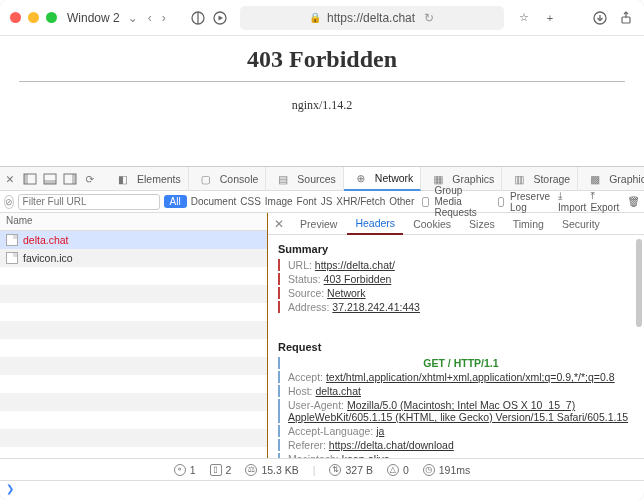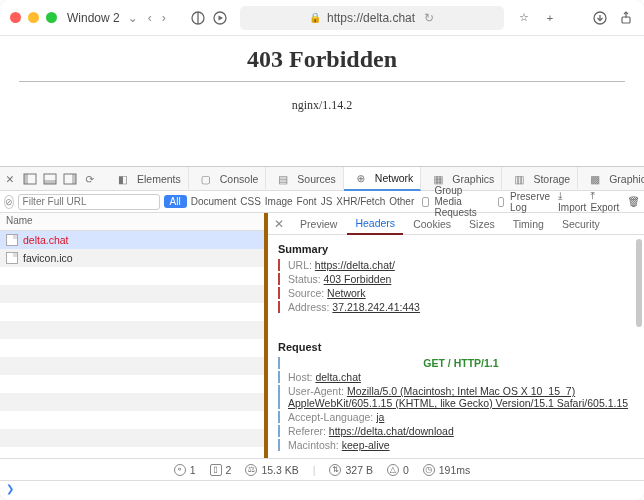--- a/index.html
+++ b/index.html
@@ -33,21 +33,21 @@
 .dt-tab.active { background: #fff; border-bottom: 2px solid #4a90e2; color: #222; }
 
 .dt-filter { display: flex; align-items: center; height: 22px; border-bottom: 1px solid #ddd; font-size: 10px; color: #555; background:#fff; padding: 0 4px; gap: 4px; }
 .dt-filter .filt-ic { width:14px;height:14px;border:1px solid #ccc;border-radius:50%;display:flex;align-items:center;justify-content:center;color:#888;font-size:9px;}
 .dt-filter input { flex: 0 0 110px; height: 16px; border: 1px solid #ccc; border-radius: 3px; padding: 0 4px; font-size: 10px; }
 .pill { padding: 1px 6px; border-radius: 3px; }
 .pill.all { background: #3b82f6; color: #fff; }
 .chk { width:10px;height:10px;border:1px solid #aaa;border-radius:2px;display:inline-block;vertical-align:middle;margin-right:2px;}
 
 .dt-body { flex: 1; display: flex; overflow: hidden; }
-.reqlist { width: 268px; border-right: 4px solid #a16207; display: flex; flex-direction: column; background: #ec4899; }
+.reqlist { width: 268px; border-right: 1px solid #a16207; display: flex; flex-direction: column; background: #ec4899; }
 .reqlist .hdr { height: 18px; border-bottom: 1px solid #ddd; padding: 2px 6px; font-size: 10px; color: #666; background:#fbfbfb;}
 .reqlist .rows { flex:1; background: repeating-linear-gradient(#fff 0 18px,#f2f2f2 18px 36px); }
 .reqrow { height: 18px; display: flex; align-items: center; padding: 0 6px; gap: 5px; font-size: 10.5px; }
 .reqrow .doc-ic { width:12px;height:12px;border:1px solid #aaa;background:#fff;position:relative;}
 .reqrow .doc-ic::after{content:"";position:absolute;right:0;top:0;width:4px;height:4px;background:#ddd;}
 .reqrow.sel { background: #d6e4ff; }
 .reqrow.err { color: #d12; }
 
 .detail { flex: 1; display: flex; flex-direction: column; overflow: hidden; }
 .det-tabs { height: 22px; border-bottom: 1px solid #ddd; display: flex; align-items: center; padding: 0 6px; gap: 2px; font-size: 10.5px; color: #666; }
@@ -244,20 +244,21 @@
       <div class="det-body">
         <div class="scrollbar"></div>
         <h4>Summary</h4>
         <div class="kv sum"><span class="k blue">URL:</span> <span class="v">https://delta.chat/</span></div>
         <div class="kv sum"><span class="k blue">Status:</span> <span class="v">403 Forbidden</span></div>
         <div class="kv sum"><span class="k blue">Source:</span> <span class="v">Network</span></div>
         <div class="kv sum"><span class="k blue">Address:</span> <span class="v">37.218.242.41:443</span></div>
 
         <h4 style="margin-top:28px">Request</h4>
         <div class="kv req req-line">GET / HTTP/1.1</div>
+        <div class="kv req"><span class="k green">Accept:</span> <span class="v">text/html,application/xhtml+xml,application/xml;q=0.9,*/*;q=0.8</span></div>
         <div class="kv req"><span class="k green">Host:</span> <span class="v">delta.chat</span></div>
         <div class="kv req"><span class="k green">User-Agent:</span> <span class="v">Mozilla/5.0 (Macintosh; Intel Mac OS X 10_15_7) AppleWebKit/605.1.15 (KHTML, like Gecko) Version/15.1 Safari/605.1.15</span></div>
         <div class="kv req"><span class="k green">Accept-Language:</span> <span class="v">ja</span></div>
         <div class="kv req"><span class="k green">Referer:</span> <span class="v">https://delta.chat/download</span></div>
         <div class="kv req"><span class="k green">Macintosh:</span> <span class="v">keep-alive</span></div>
 
       </div>
     </div>
   </div>
 

